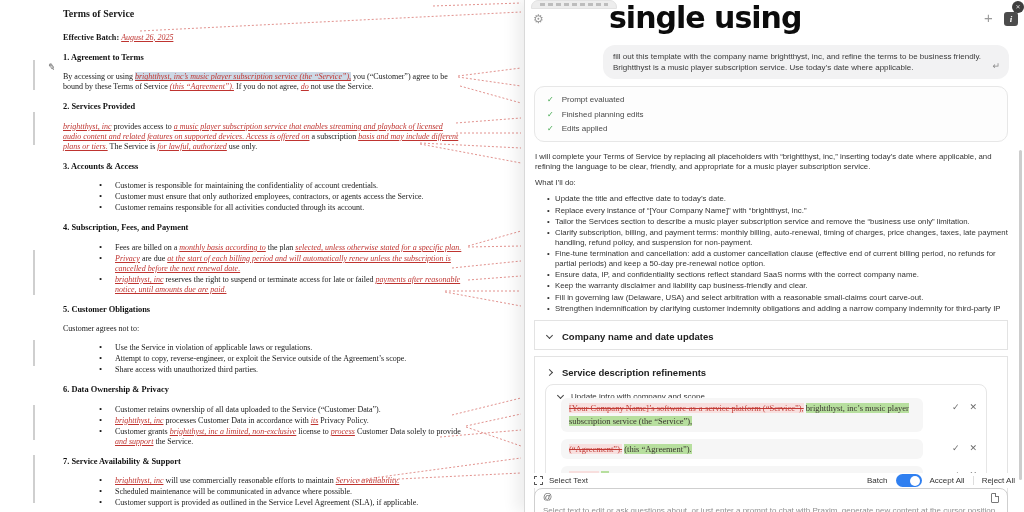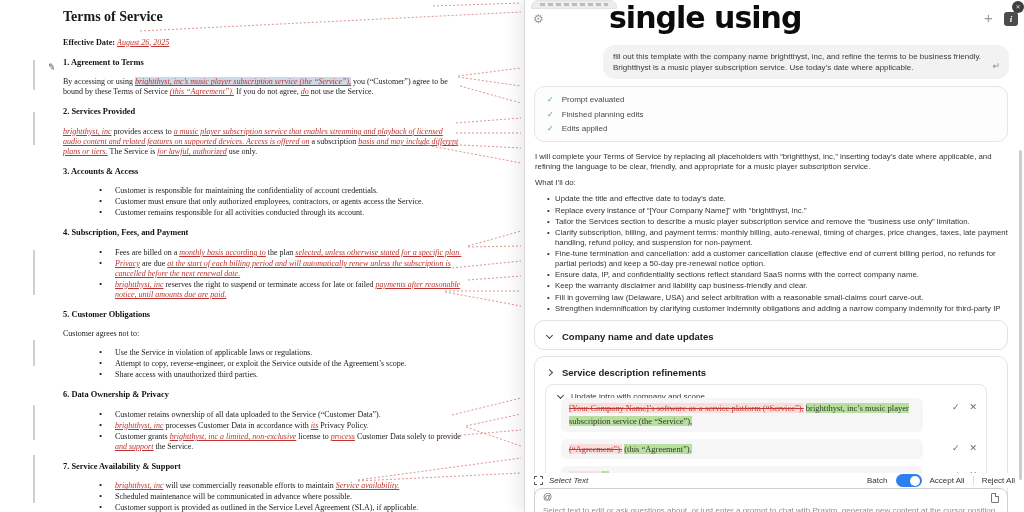--- a/index.html
+++ b/index.html
@@ -6,21 +6,21 @@
     --ins-red:#bf3430; --removed-bg:#f8dfde; --added-bg:#b7df9e;
     --check-green:#3fa64b; --toggle-blue:#2f7ff0; --sel:#cdd9e6;
   }
   *{box-sizing:border-box;margin:0;padding:0;}
   html,body{width:1024px;height:512px;overflow:hidden;background:#fff;}
   body{position:relative;font-family:"Liberation Sans",sans-serif;}
 
   
   #doc{position:absolute;left:0;top:0;width:524px;height:512px;overflow:hidden;
        padding:4px 62px 0 63px;font:8px/1.25 "Liberation Serif",serif;color:#191919;background:#fff;}
-  .doc-title{font-weight:bold;font-size:14px;margin:4px 0 12px;}
+  .doc-title{font-weight:bold;font-size:10px;margin:4px 0 12px;}
   .effective{margin:0 0 12px;}
   .effective b{font-size:8.2px;}
   #doc h3{font-size:8.4px;margin:10px 0 9px;color:#111;}
   #doc p{margin:9px 0;}
   #doc ul{list-style:none;margin:8px 0 0 0;padding-left:30px;}
   #doc li{position:relative;padding-left:22px;margin-bottom:1px;}
   #doc li::before{content:"•";position:absolute;left:6px;top:-1px;font-size:9px;}
   .ins{color:var(--ins-red);text-decoration:underline;font-style:italic;}
   .sel{background:var(--sel);}
   #connectors{position:absolute;left:0;top:0;width:524px;height:512px;pointer-events:none;}
@@ -52,21 +52,21 @@
   .status-row{display:flex;align-items:center;gap:8px;color:#4a4a4a;font-size:8px;}
   .status-row .check{color:var(--check-green);font-size:8px;}
 
   #response{position:absolute;left:10px;top:152px;width:480px;height:164px;overflow:hidden;
          font-size:7.8px;line-height:1.3;color:#333;}
   #response p{margin:0 0 6px;}
   #response ul{list-style:none;padding-left:12px;margin:0 0 6px;}
   #response li{position:relative;padding-left:8px;margin-bottom:1px;}
   #response li::before{content:"•";position:absolute;left:0;top:0;}
 
-  .group-card{position:absolute;left:9px;width:474px;border:1px solid #e3e3e3;border-radius:10px;background:#fff;}
+  .group-card{position:absolute;left:9px;width:474px;border:1px solid #e3e3e3;border-radius:0;background:#fff;}
   #group1{top:320px;height:30px;}
   #group2{top:356px;height:200px;}
   .group-head{display:flex;align-items:center;gap:10px;padding:10px 14px 0 12px;cursor:pointer;}
   .group-label{font-weight:bold;font-size:9.5px;color:#222;}
   .chev{width:5px;height:5px;border-right:1.4px solid #444;border-bottom:1.4px solid #444;flex:0 0 auto;}
   .chev.down{transform:rotate(45deg);margin-top:-3px;}
   .chev.right{transform:rotate(-45deg);}
   #sub-card{position:absolute;left:20px;top:384px;width:442px;height:180px;border:1px solid #e6e6e6;border-radius:8px;background:#fff;}
   .sub-head{display:flex;align-items:center;gap:8px;padding:7px 0 0 12px;cursor:pointer;font-size:8px;color:#333;}
 
@@ -74,21 +74,21 @@
   .diff-row{display:flex;align-items:flex-start;margin-bottom:7px;gap:19px;}
   .diff-chip{background:#f6f6f6;border-radius:6px;padding:4px 8px;width:362px;
          font:8.5px/1.5 "Liberation Serif",serif;color:#3a362f;}
   .del{color:#c23b35;background:var(--removed-bg);text-decoration:line-through;}
   .add{background:var(--added-bg);}
   .diff-actions{display:flex;gap:10px;margin:4px 0 0 10px;}
   .diff-actions button{background:none;border:none;color:#6b6b6b;font-size:9px;cursor:pointer;padding:0;}
 
   #footer-bar{position:absolute;left:9px;top:473px;width:481px;height:15px;background:#fff;z-index:5;
          display:flex;align-items:center;justify-content:space-between;font-size:8px;color:#333;}
-  #select-text{display:flex;align-items:center;gap:6px;background:none;border:none;font-size:8px;color:#333;cursor:pointer;font-style:italic;}
+  #select-text{display:flex;align-items:center;gap:6px;background:none;border:none;font-size:8px;color:#333;cursor:pointer;}
   #select-icon{width:9px;height:9px;border:1px dashed #555;border-radius:1px;}
   #footer-right{display:flex;align-items:center;gap:8px;}
   #batch-toggle{width:26px;height:13px;border-radius:7px;background:var(--toggle-blue);border:none;position:relative;cursor:pointer;}
   #batch-toggle::after{content:"";position:absolute;right:1.5px;top:1.5px;width:10px;height:10px;border-radius:50%;background:#fff;}
   .footer-btn{background:none;border:none;font-size:8px;color:#333;cursor:pointer;}
   .vdiv{width:1px;height:9px;background:#ddd;}
 
   #composer{position:absolute;left:9px;top:488px;width:474px;height:40px;border:1px solid #cfcfcf;
          border-radius:8px;background:#fff;z-index:5;padding:3px 8px;}
   #at-btn{background:none;border:none;font-size:9px;color:#555;cursor:pointer;padding:0;}
@@ -97,21 +97,21 @@
   #composer-placeholder{display:block;margin-top:4px;color:#8f8f8f;font-size:8px;line-height:1.3;}
 
   #scroll-thumb{position:absolute;right:2px;top:150px;width:3px;height:330px;border-radius:2px;background:#cdcdcd;}
 </style>
 </head>
 <body>
 
 <div id="doc">
   <div class="doc-title">Terms of Service</div>
   <p class="effective">
-    <b>Effective Date:</b>
+    <b>Effective Batch:</b>
     <span class="ins">August 26, 2025</span>
   </p>
   <div id="doc-sections">
       <h3>1. Agreement to Terms</h3>
       <p><span>By accessing or using </span><span class="ins sel">brightthyst, inc’s music player subscription service (the “Service”),</span><span> you (“Customer”) agree to be bound by these Terms of Service </span><span class="ins">(this “Agreement”).</span><span> If you do not agree, </span><span class="ins">do</span><span> not use the Service.</span></p>
       <h3>2. Services Provided</h3>
       <p><span class="ins">brightthyst, inc</span><span> provides access to </span><span class="ins">a music player subscription service that enables streaming and playback of licensed audio content and related features on supported devices. Access is offered on</span><span> a subscription </span><span class="ins">basis and may include different plans or tiers.</span><span> The Service is </span><span class="ins">for lawful, authorized</span><span> use only.</span></p>
       <h3>3. Accounts &amp; Access</h3>
       <ul>
         <li><span>Customer is responsible for maintaining the confidentiality of account credentials.</span></li>

